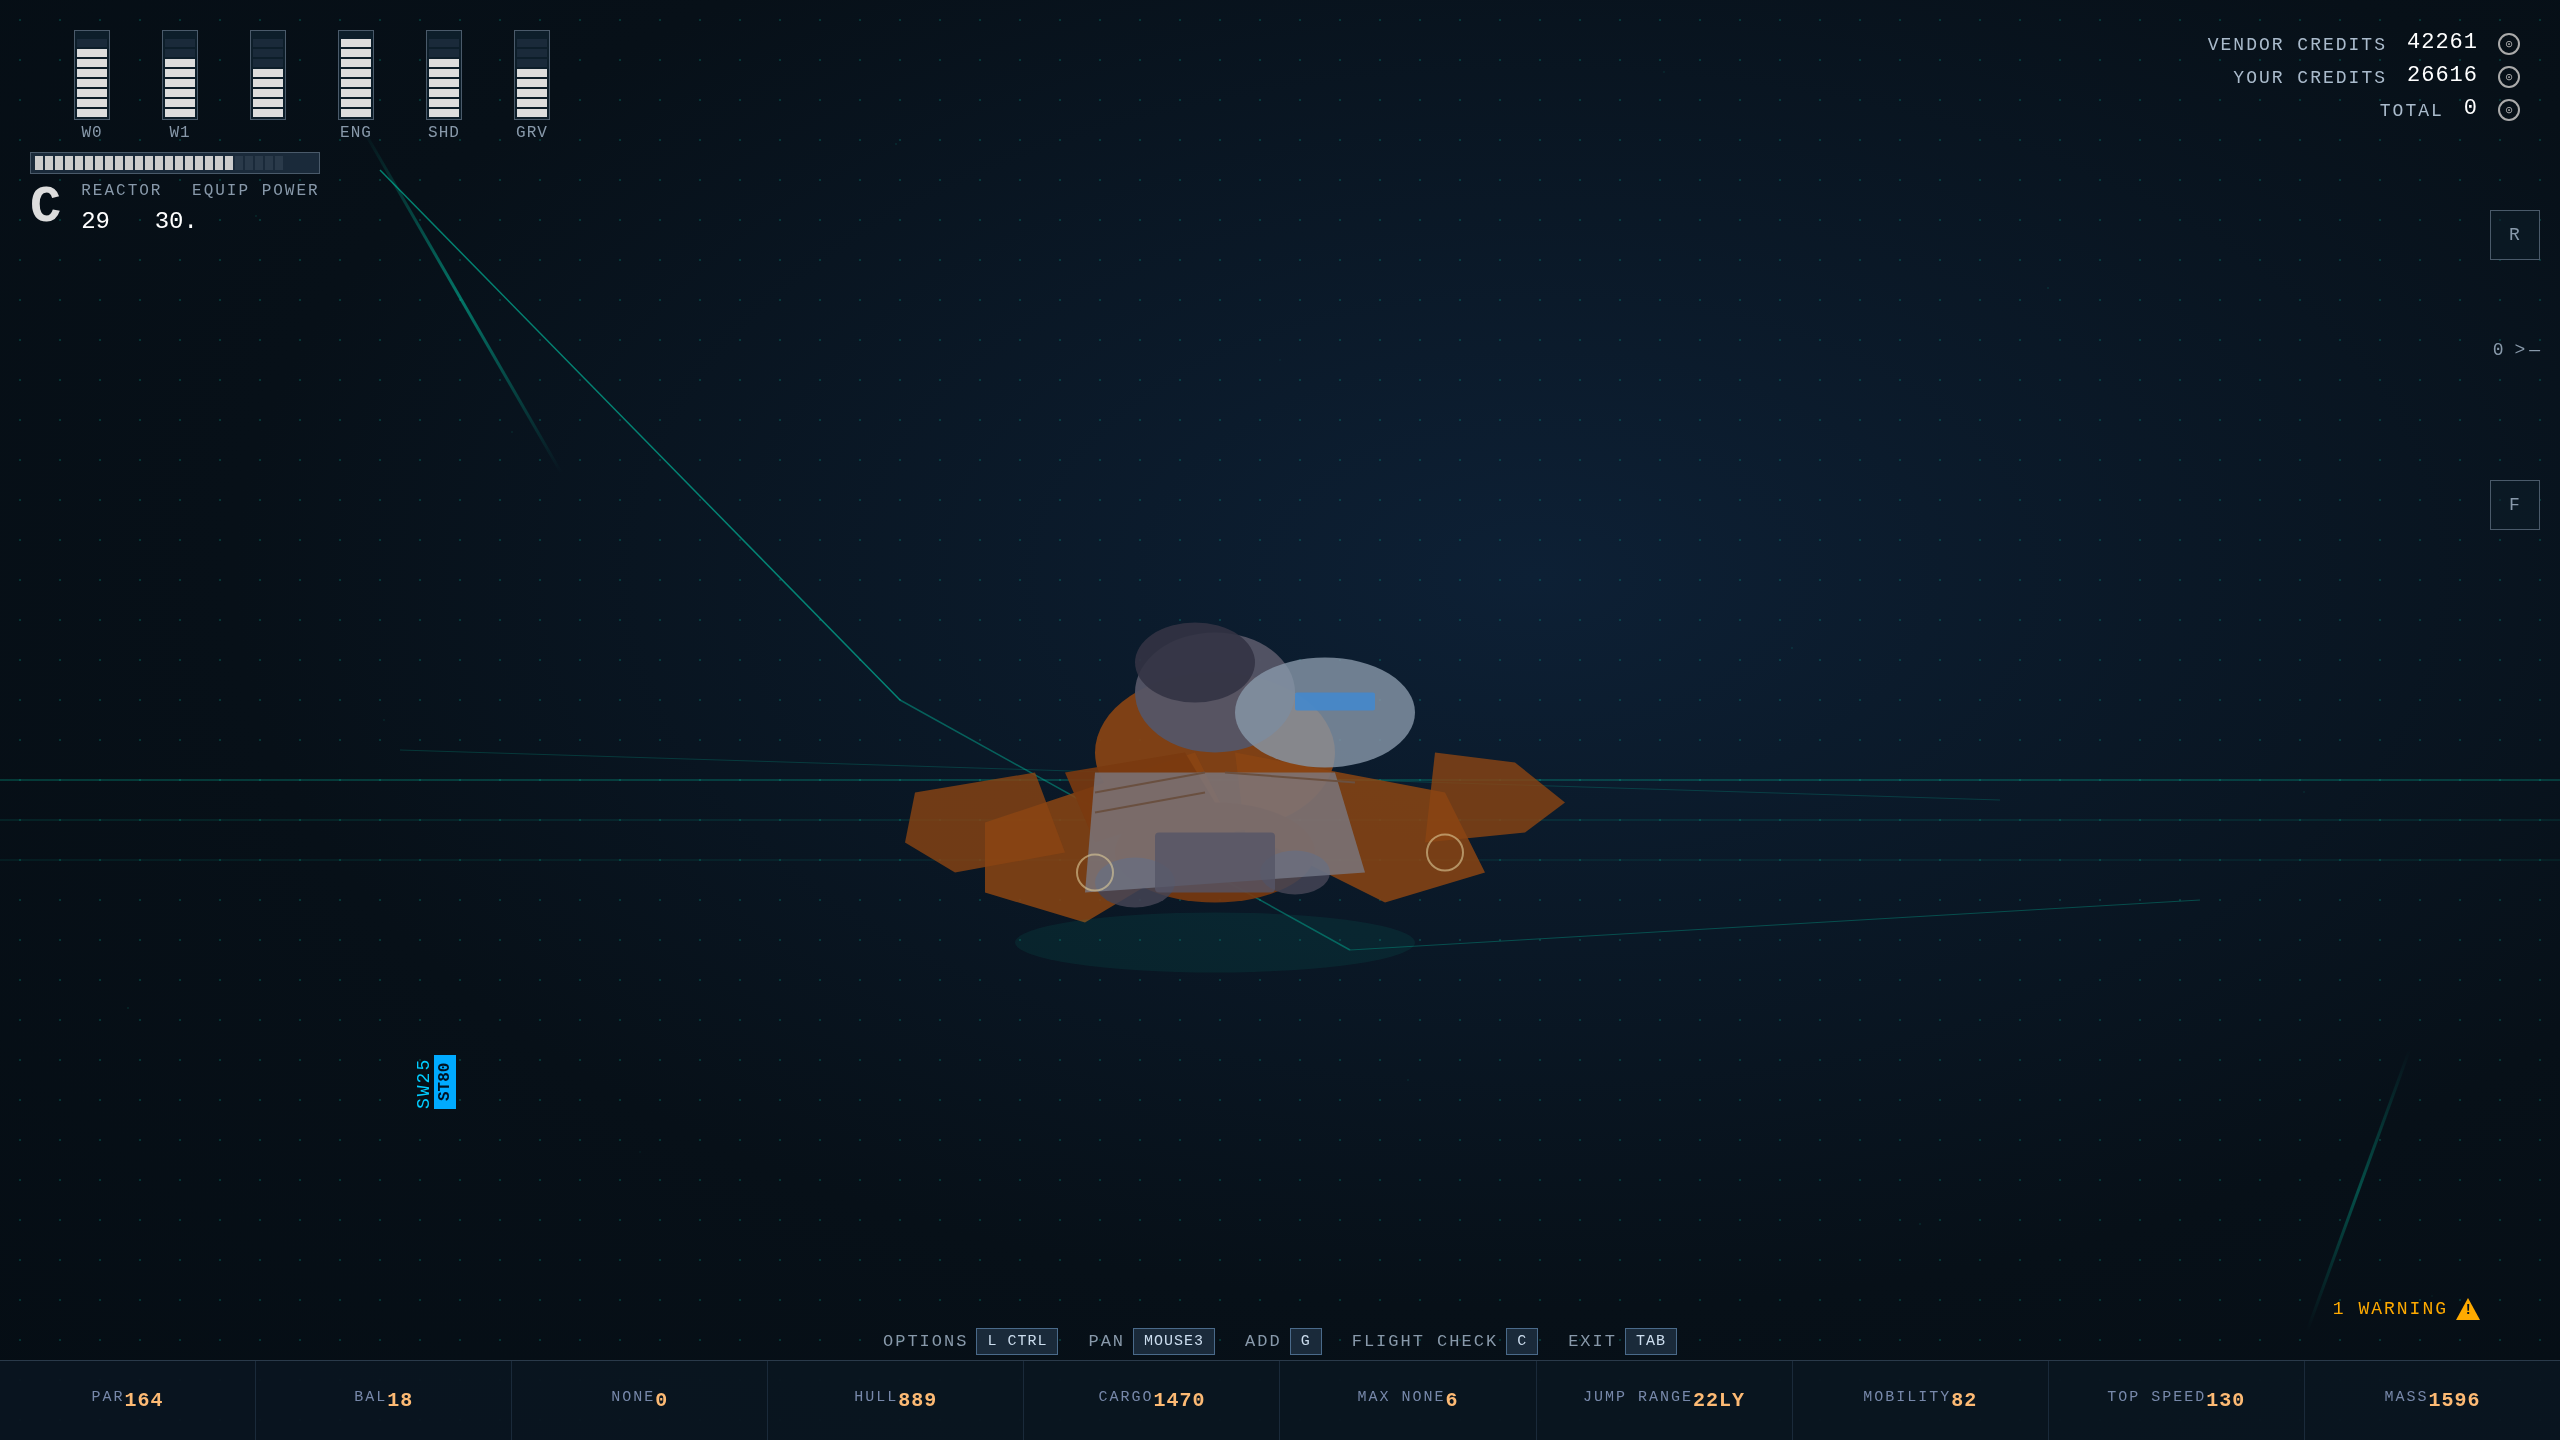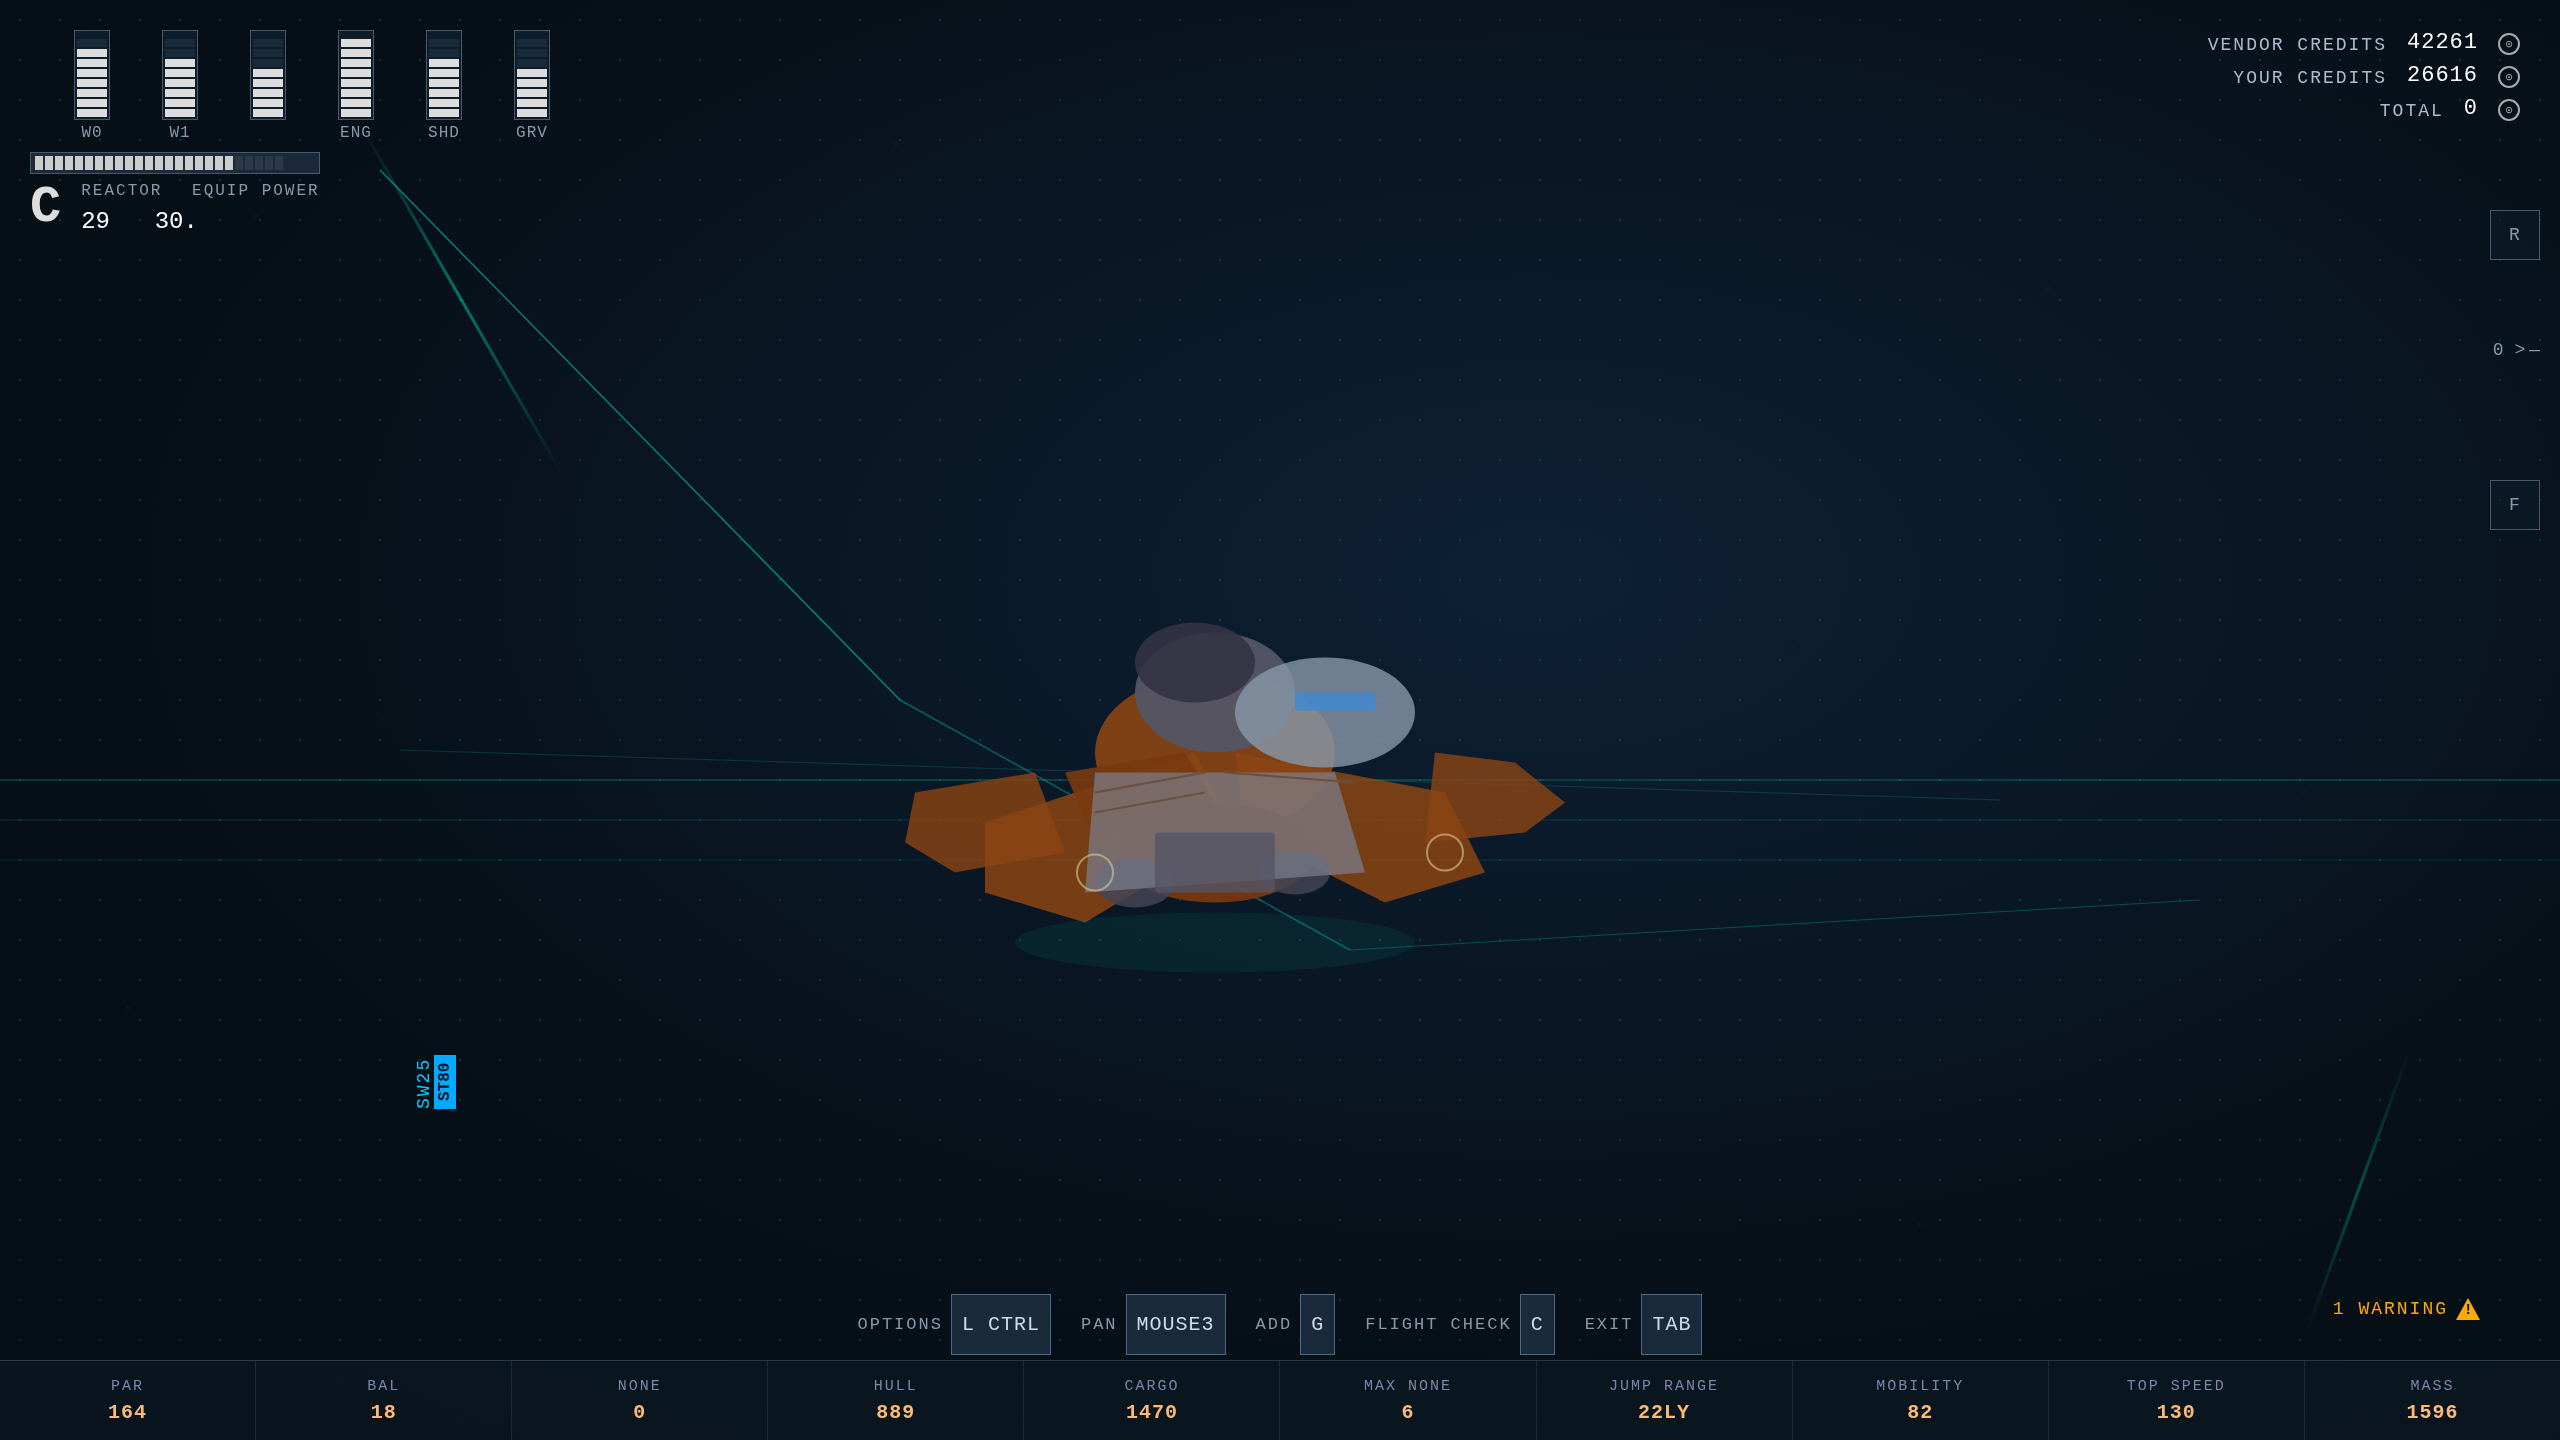--- a/index.html
+++ b/index.html
@@ -284,42 +284,42 @@
     .ctrl-label {
       font-size: 17px;
       color: #8899aa;
       letter-spacing: 2px;
     }
 
     .ctrl-key {
       background: #1a2a3a;
       border: 1px solid #4a6a8a;
       color: #ccddee;
-      font-size: 20px;
-      padding: 18px 10px;
+      font-size: 15px;
+      padding: 4px 10px;
       letter-spacing: 1px;
     }
 
     
     .stats-bar {
       position: absolute;
       bottom: 0;
       left: 0;
       right: 0;
       height: 80px;
       background: #0a1520ee;
       border-top: 1px solid #2a3a4a;
       display: flex;
       align-items: center;
     }
 
     .stat-group {
       flex: 1;
       display: flex;
-      flex-direction: column;
+      flex-direction: row;
       align-items: center;
       justify-content: center;
       border-right: 1px solid #1a2a3a;
       height: 100%;
       padding: 8px 0;
     }
 
     .stat-group:last-child {
       border-right: none;
     }

